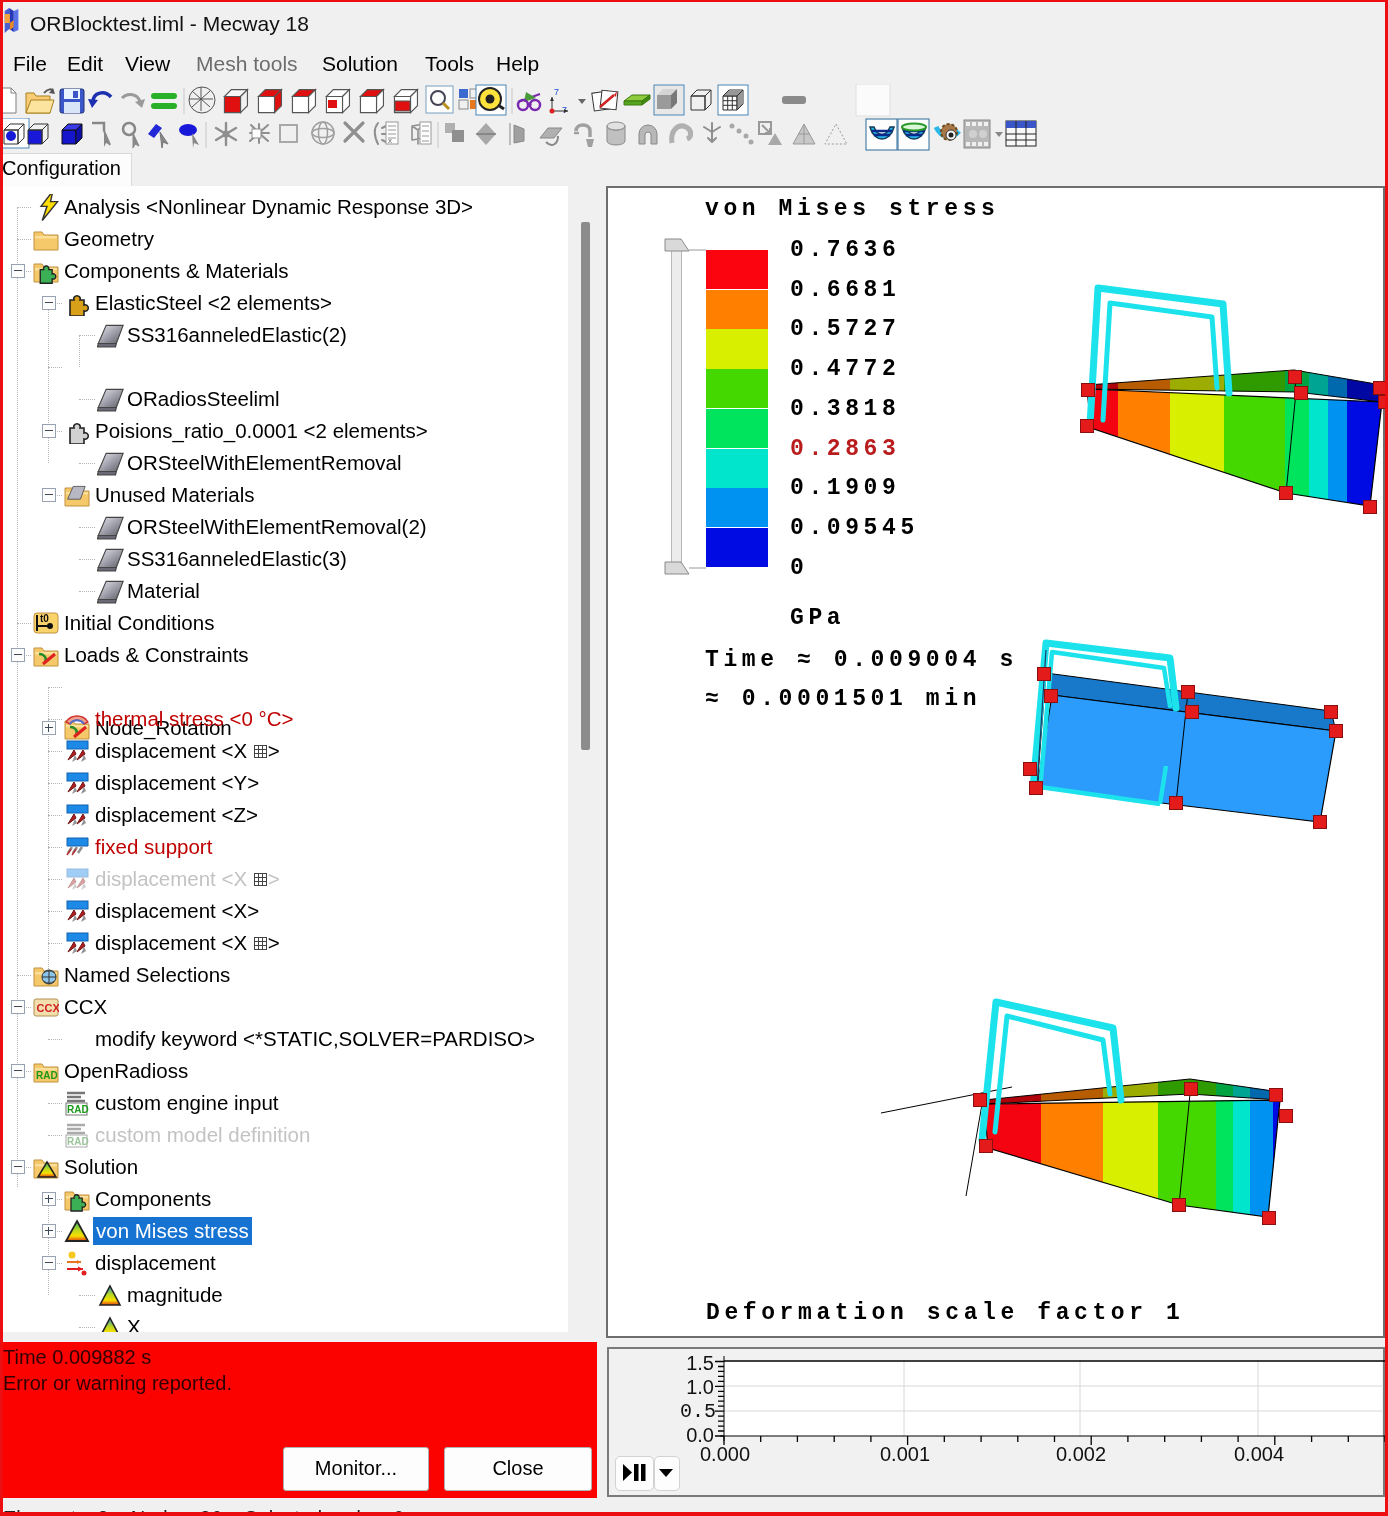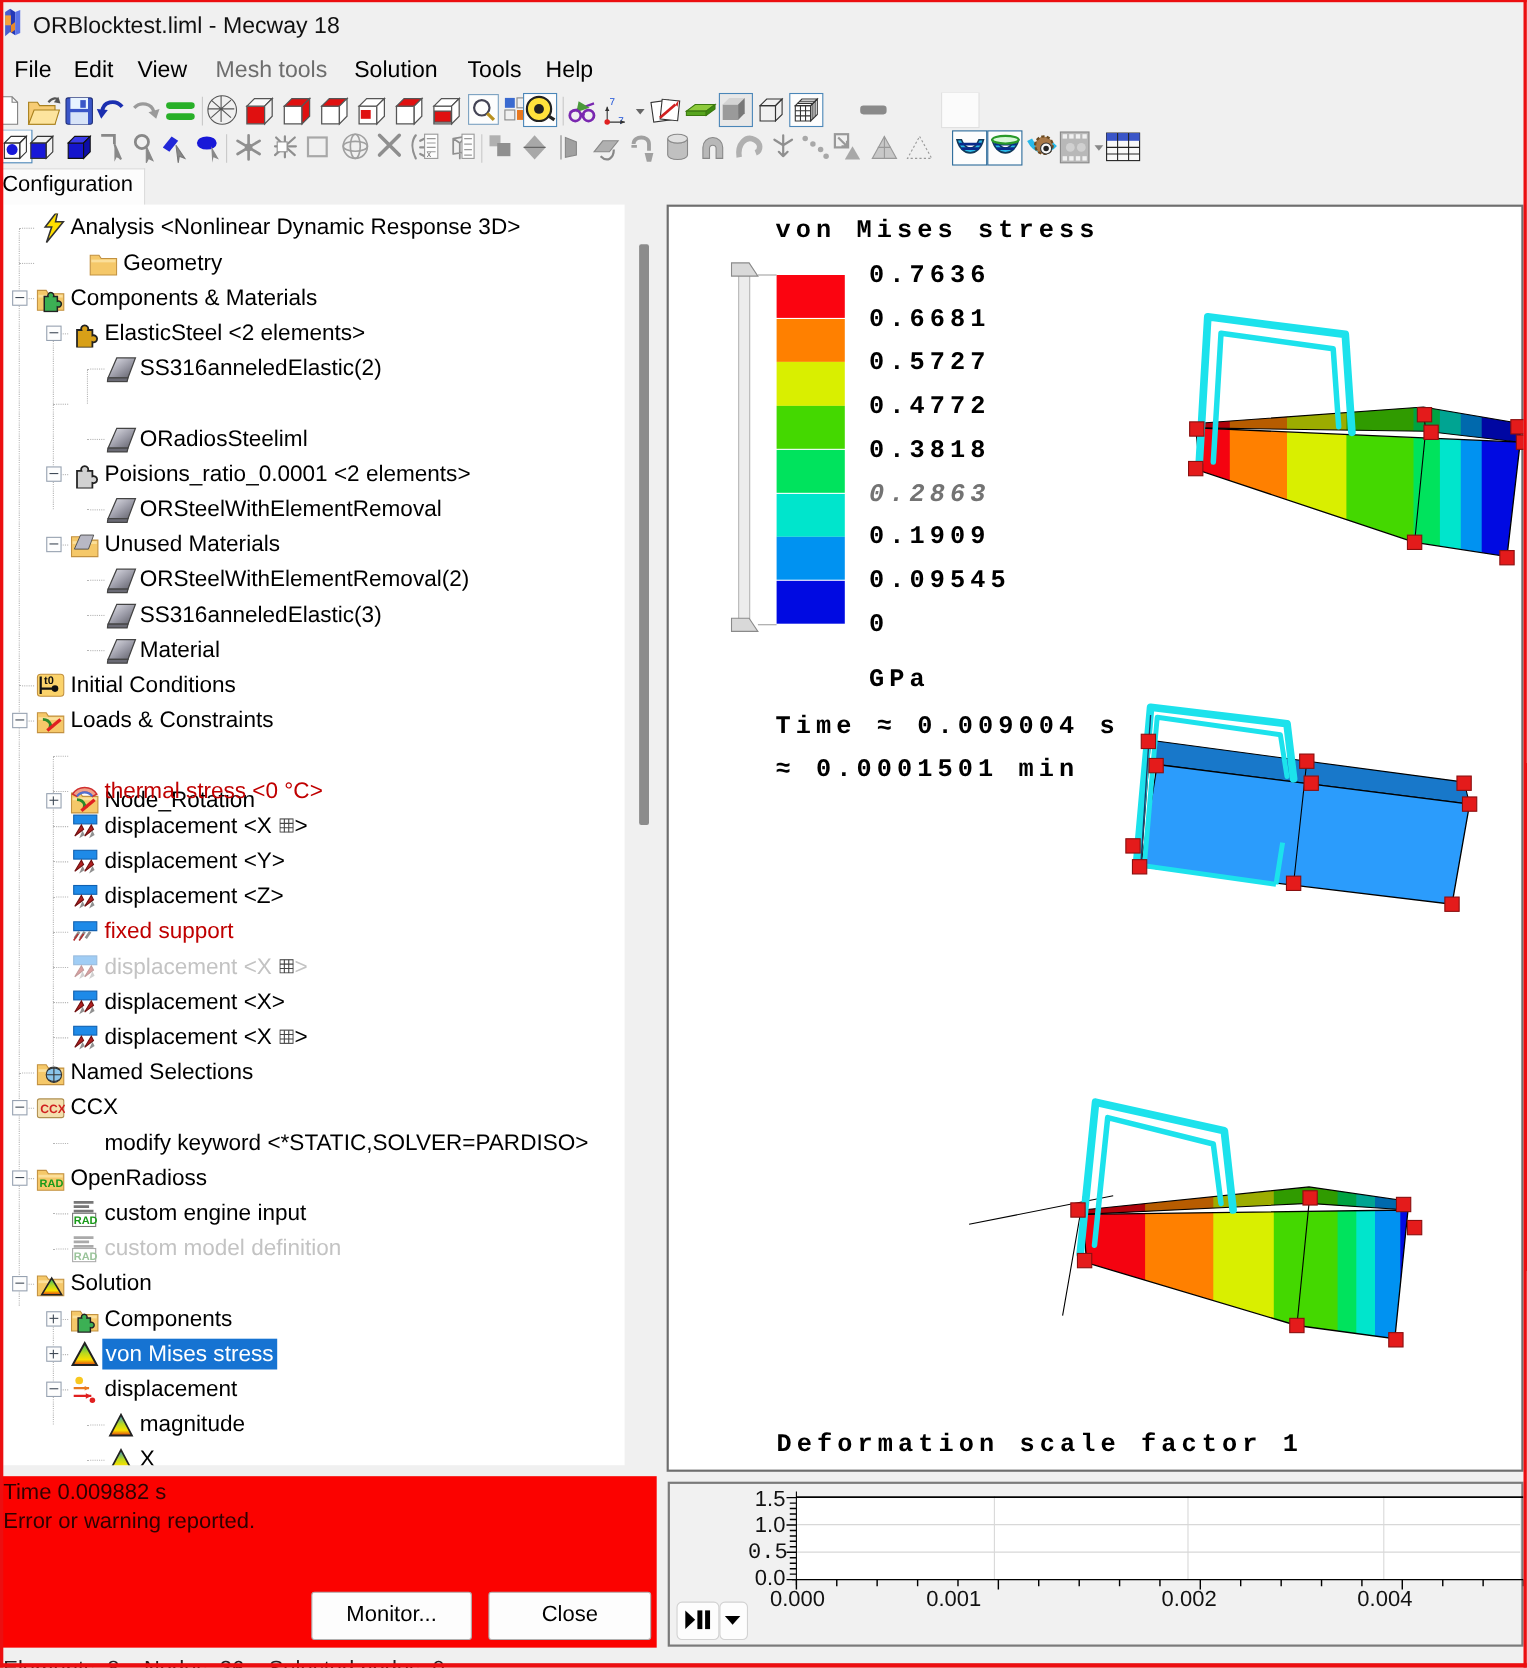--- a/index.html
+++ b/index.html
@@ -335,21 +335,21 @@
       <div class="doth" style="left:14px;top:21px;width:14px;"></div>
       <div class="treerow" style="left:0;top:5px;width:565px;">
         <svg class="ticon" width="26" height="28" viewBox="0 0 26 28" style="left:30px;">
           <g transform="translate(1,-3) scale(1.18)">
             <path d="M16 0 L6 13 L11 13 L7 25 L20 9 L14 9 Z" fill="#ffdf00" stroke="#333" stroke-width="1.2"></path>
           </g>
         </svg>
         <span style="position:absolute;left:61px;">Analysis &lt;Nonlinear Dynamic Response 3D&gt;</span>
       </div>
       <div class="doth" style="left:14px;top:53px;width:14px;"></div>
-      <div class="treerow" style="left:0;top:37px;width:565px;margin-left:48px;">
+      <div class="treerow" style="left:0;top:37px;width:565px;">
         <svg class="ticon" width="26" height="26" viewBox="0 0 26 26" style="left:30px;">
           <path d="M1 6 L9 6 L11 9 L25 9 L25 24 L1 24 Z" fill="#f5c869" stroke="#c29140"></path>
           <rect x="2" y="10" width="22" height="2.5" fill="#fbdf9a"></rect>
         </svg>
         <span style="position:absolute;left:61px;">Geometry</span>
       </div>
       <div class="doth" style="left:14px;top:85px;width:14px;"></div>
       <div class="treerow" style="left:0;top:69px;width:565px;">
         <div class="exp " style="left:8px;"></div>
         <svg class="ticon" width="26" height="26" viewBox="0 0 26 26" style="left:30px;">
@@ -860,21 +860,21 @@
       <rect x="1269.5" y="1088.5" width="13" height="13" fill="#e41b1b" stroke="#8a0f0f"></rect>
       <rect x="1279.5" y="1109.5" width="13" height="13" fill="#e41b1b" stroke="#8a0f0f"></rect>
       <rect x="1262.5" y="1211.5" width="13" height="13" fill="#e41b1b" stroke="#8a0f0f"></rect>
     </svg>
 <div class="abs" style="left:705px;top:196px;font-family:'Liberation Mono',monospace;font-weight:bold;font-size:23px;letter-spacing:4.6px;color:#000;white-space:pre;">von Mises stress</div>
     <div class="abs" style="left:790px;top:237px;font-family:'Liberation Mono',monospace;font-weight:bold;font-size:23px;letter-spacing:4.6px;color:#000;white-space:pre;">0.7636</div>
     <div class="abs" style="left:790px;top:276.7px;font-family:'Liberation Mono',monospace;font-weight:bold;font-size:23px;letter-spacing:4.6px;color:#000;white-space:pre;">0.6681</div>
     <div class="abs" style="left:790px;top:316.4px;font-family:'Liberation Mono',monospace;font-weight:bold;font-size:23px;letter-spacing:4.6px;color:#000;white-space:pre;">0.5727</div>
     <div class="abs" style="left:790px;top:356.1px;font-family:'Liberation Mono',monospace;font-weight:bold;font-size:23px;letter-spacing:4.6px;color:#000;white-space:pre;">0.4772</div>
     <div class="abs" style="left:790px;top:395.9px;font-family:'Liberation Mono',monospace;font-weight:bold;font-size:23px;letter-spacing:4.6px;color:#000;white-space:pre;">0.3818</div>
-    <div class="abs" style="left:790px;top:435.6px;font-family:'Liberation Mono',monospace;font-weight:bold;font-size:23px;letter-spacing:4.6px;color:#737373;white-space:pre;font-style:italic;">0.2863</div>
+    <div class="abs" style="left:790px;top:435.6px;font-family:'Liberation Mono',monospace;font-weight:bold;font-size:23px;letter-spacing:4.6px;color:#b91c1c;white-space:pre;">0.2863</div>
     <div class="abs" style="left:790px;top:475.3px;font-family:'Liberation Mono',monospace;font-weight:bold;font-size:23px;letter-spacing:4.6px;color:#000;white-space:pre;">0.1909</div>
     <div class="abs" style="left:790px;top:515px;font-family:'Liberation Mono',monospace;font-weight:bold;font-size:23px;letter-spacing:4.6px;color:#000;white-space:pre;">0.09545</div>
     <div class="abs" style="left:790px;top:554.7px;font-family:'Liberation Mono',monospace;font-weight:bold;font-size:23px;letter-spacing:4.6px;color:#000;white-space:pre;">0</div>
     <div class="abs" style="left:790px;top:605px;font-family:'Liberation Mono',monospace;font-weight:bold;font-size:23px;letter-spacing:4.6px;color:#000;white-space:pre;">GPa</div>
     <div class="abs" style="left:705px;top:647px;font-family:'Liberation Mono',monospace;font-weight:bold;font-size:23px;letter-spacing:4.6px;color:#000;white-space:pre;">Time ≈ 0.009004 s</div>
     <div class="abs" style="left:705px;top:686px;font-family:'Liberation Mono',monospace;font-weight:bold;font-size:23px;letter-spacing:4.6px;color:#000;white-space:pre;">≈ 0.0001501 min</div>
     <div class="abs" style="left:706px;top:1300px;font-family:'Liberation Mono',monospace;font-weight:bold;font-size:23px;letter-spacing:4.6px;color:#000;white-space:pre;">Deformation scale factor 1</div>
     <div class="abs" style="left:706px;top:250px;width:62px;height:39.19999999999999px;background:#fb0410;"></div>
     <div class="abs" style="left:706px;top:289.7px;width:62px;height:39.19999999999999px;background:#ff8000;"></div>
     <div class="abs" style="left:706px;top:329.4px;width:62px;height:39.200000000000045px;background:#d9ef00;"></div>
@@ -901,21 +901,21 @@
       <path d="M904 1360 V1436 M1080 1360 V1436 M1258 1360 V1436" stroke="#d8d8d8"></path>
       <path d="M724 1361 H1385" stroke="#000" stroke-width="1.5"></path>
       <path d="M724 1356 V1441 M720 1436 H1385" stroke="#000"></path>
       <path d="M715 1361.5 H724 M718 1366.5 H724 M718 1371.4 H724 M718 1376.4 H724 M718 1381.4 H724 M715 1386.3 H724 M718 1391.3 H724 M718 1396.3 H724 M718 1401.2 H724 M718 1406.2 H724 M715 1411.2 H724 M718 1416.1 H724 M718 1421.1 H724 M718 1426.1 H724 M718 1431.0 H724 M715 1436.0 H724 M724.0 1436 V1445 M760.7 1436 V1442 M797.4 1436 V1442 M834.2 1436 V1442 M870.9 1436 V1442 M907.6 1436 V1445 M944.3 1436 V1442 M981.1 1436 V1442 M1017.8 1436 V1442 M1054.5 1436 V1442 M1091.2 1436 V1445 M1127.9 1436 V1442 M1164.7 1436 V1442 M1201.4 1436 V1442 M1238.1 1436 V1442 M1274.8 1436 V1445 M1311.6 1436 V1442 M1348.3 1436 V1442 M1385.0 1436 V1442" stroke="#000" stroke-width="1.3" fill="none"></path>
     </svg>
 <div class="abs" style="left:680px;top:1352px;width:34px;text-align:right;font-size:20px;color:#111;">1.5</div>
 <div class="abs" style="left:680px;top:1376px;width:34px;text-align:right;font-size:20px;color:#111;">1.0</div>
 <div class="abs" style="left:680px;top:1400px;width:34px;text-align:right;font-size:20px;color:#111;font-family:Liberation Mono, monospace;">0.5</div>
 <div class="abs" style="left:680px;top:1424px;width:34px;text-align:right;font-size:20px;color:#111;">0.0</div>
 <div class="abs" style="left:699px;top:1443px;width:52px;text-align:center;font-size:20px;color:#111;">0.000</div>
-<div class="abs" style="left:841px;top:1443px;width:52px;text-align:center;font-size:20px;color:#111;">0.001</div>
+<div class="abs" style="left:879px;top:1443px;width:52px;text-align:center;font-size:20px;color:#111;">0.001</div>
 <div class="abs" style="left:1055px;top:1443px;width:52px;text-align:center;font-size:20px;color:#111;">0.002</div>
 <div class="abs" style="left:1233px;top:1443px;width:52px;text-align:center;font-size:20px;color:#111;">0.004</div>
 <div class="abs" style="left:615px;top:1456px;width:37px;height:33px;background:#fdfdfd;border:1px solid #d2d2d2;border-radius:5px;"></div>
 <svg class="abs" style="left:615px;top:1456px" width="37" height="33">
       <path d="M8 8 L17 16.5 L8 25 Z" fill="#000"></path>
       <rect x="19" y="8" width="4.5" height="17" fill="#000"></rect>
       <rect x="26" y="8" width="4.5" height="17" fill="#000"></rect>
     </svg>
 <div class="abs" style="left:654px;top:1456px;width:24px;height:33px;background:#fdfdfd;border:1px solid #d2d2d2;border-radius:5px;"></div>
 <svg class="abs" style="left:654px;top:1456px" width="24" height="33">

